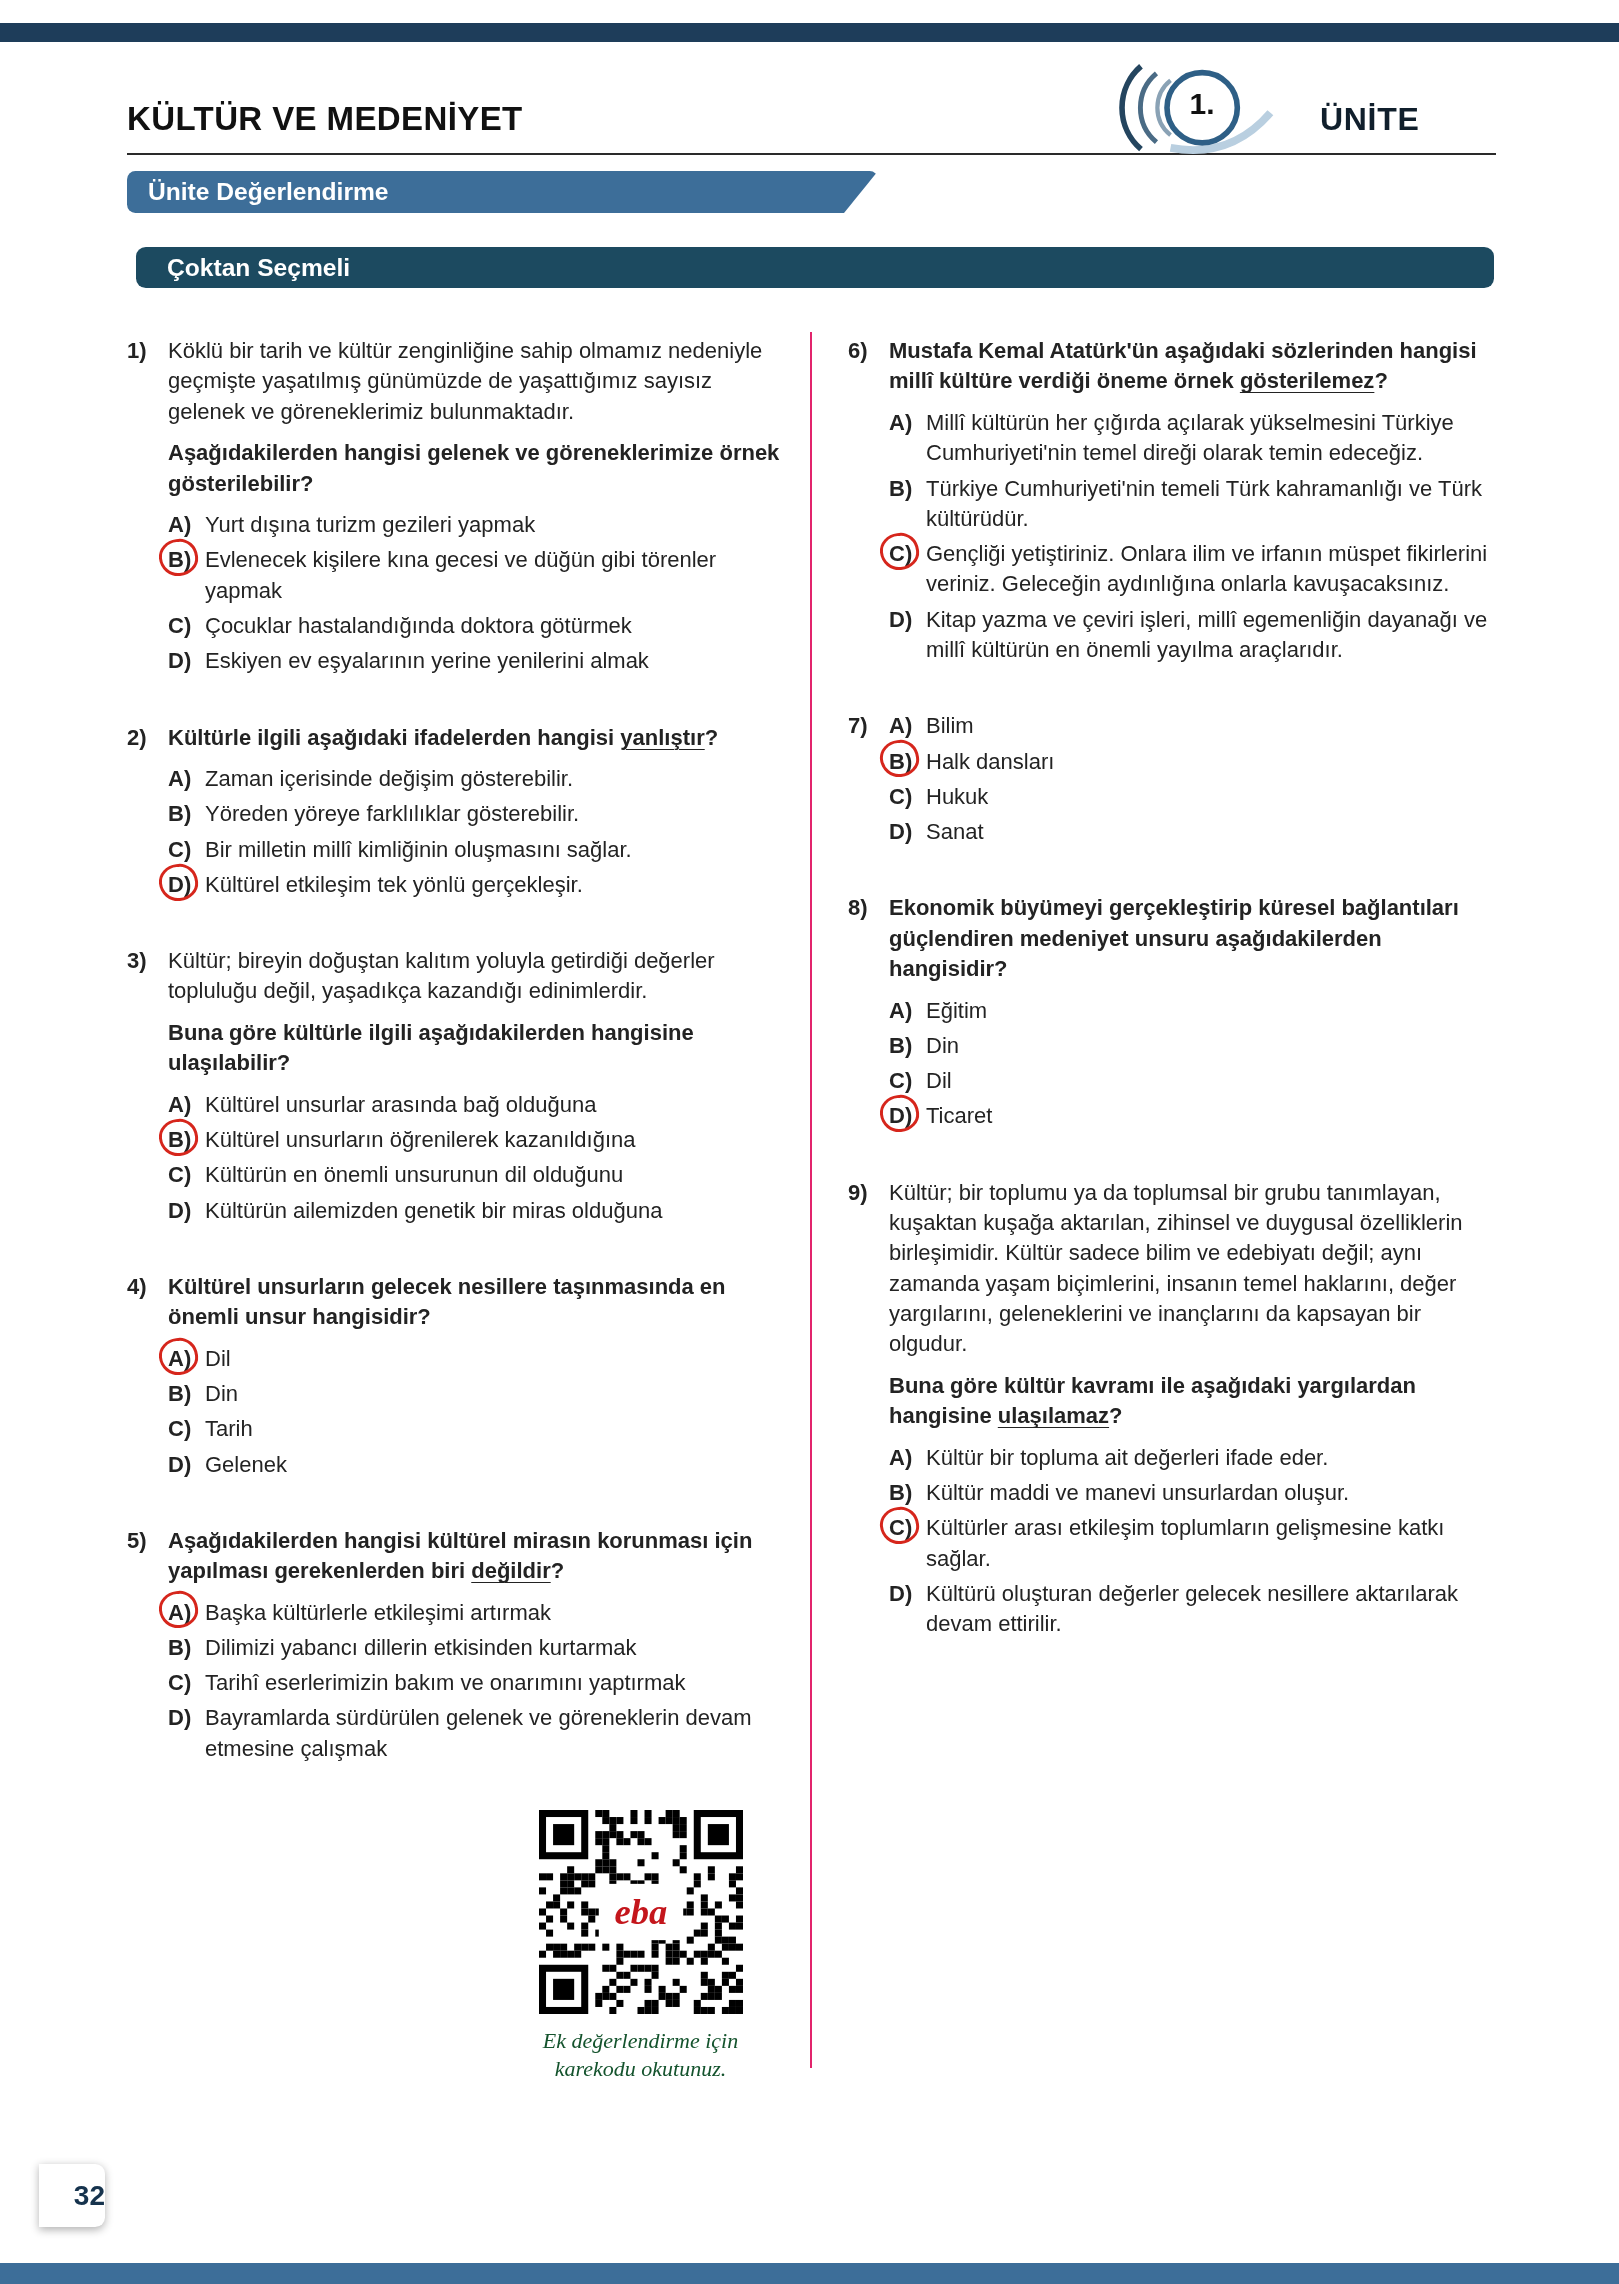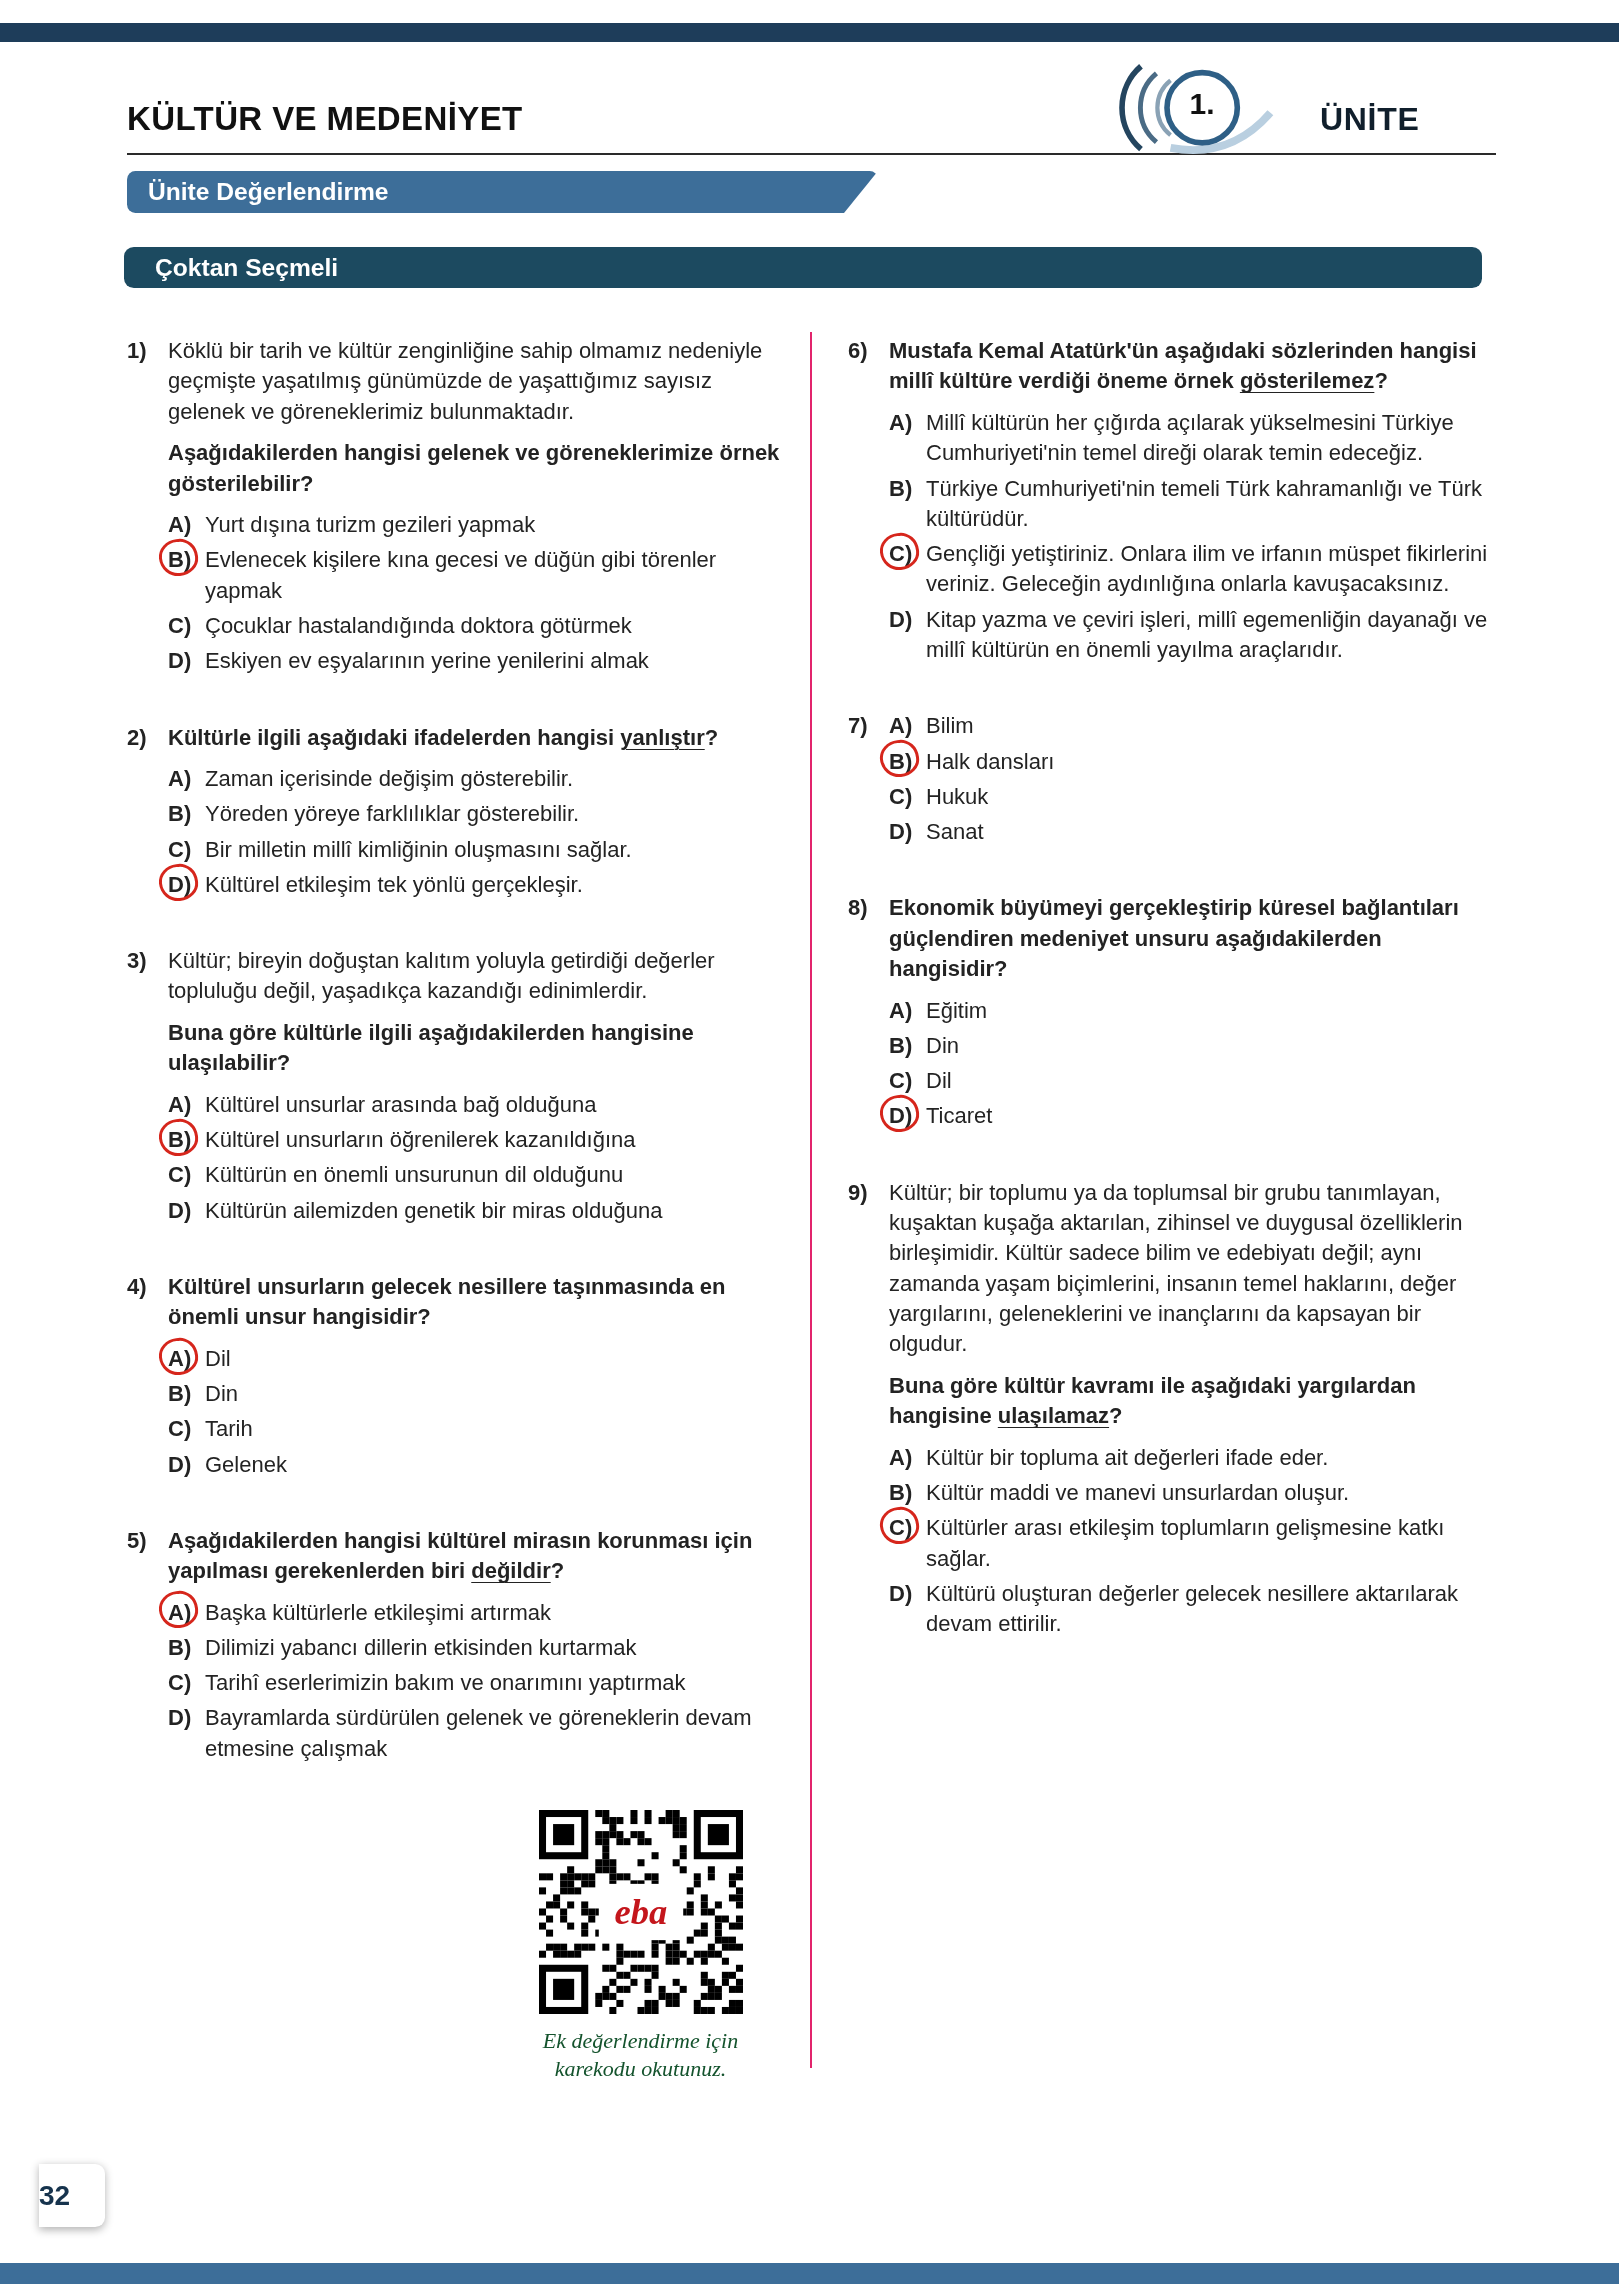--- a/index.html
+++ b/index.html
@@ -22,21 +22,21 @@
   .unit-label { position:absolute; left:262px; top:39px; font-size:32px; font-weight:bold; color:#101f2c; letter-spacing:0.7px;text-align:right; }
 
   .banner { color:#ffffff; font-weight:bold; }
   .banner-eval {
     position:absolute; left:127px; top:171px; width:751px; height:42px;
     background:#3d6e99; border-radius:8.4px;
     clip-path:polygon(0 0, 100% 0, calc(100% - 34px) 100%, 0 100%);
     font-size:24.6px; line-height:42px; padding-left:21px;
   }
   .banner-section {
-    position:absolute; left:124px; top:247px; width:1358px; height:41px;
+    position:absolute; left:136px; top:247px; width:1358px; height:41px;
     background:#1c4a60; border-radius:9.8px;
     font-size:24.6px; line-height:41px; padding-left:31px;
   }
 
   .col-divider { position:absolute; left:810px; top:332px; width:2.1px; height:1736px; background:#e2246c; }
 
   .col { position:absolute; top:336px; font-size:22px; line-height:1.38; }
   .col-left  { left:127px;  width:655px; }
   .col-right { left:848px; width:648px; }
 
@@ -61,21 +61,21 @@
   .qr-code { width:204px; height:204px; margin:0 auto; }
   .qr-caption {
     margin-top:12.7px; font-family:"Liberation Serif", serif; font-style:italic;
     font-size:22px; line-height:1.3; color:#14532d;
   }
 
   .page-num-box {
     position:absolute; left:39px; top:2164px; width:66px; height:63px;
     background:#fff; border-radius:0 9.8px 9.8px 0;
     box-shadow:0 2.8px 8.4px rgba(0,0,0,0.30);
-    display:flex; align-items:center; justify-content:flex-start;
+    display:flex; align-items:center; justify-content:flex-end;
     font-size:28px; font-weight:bold; color:#16334d;
   }
 </style>
 </head>
 <body>
 
 <div class="top-bar"></div>
 
 <header>
   <h1 class="page-title">KÜLTÜR VE MEDENİYET</h1>

